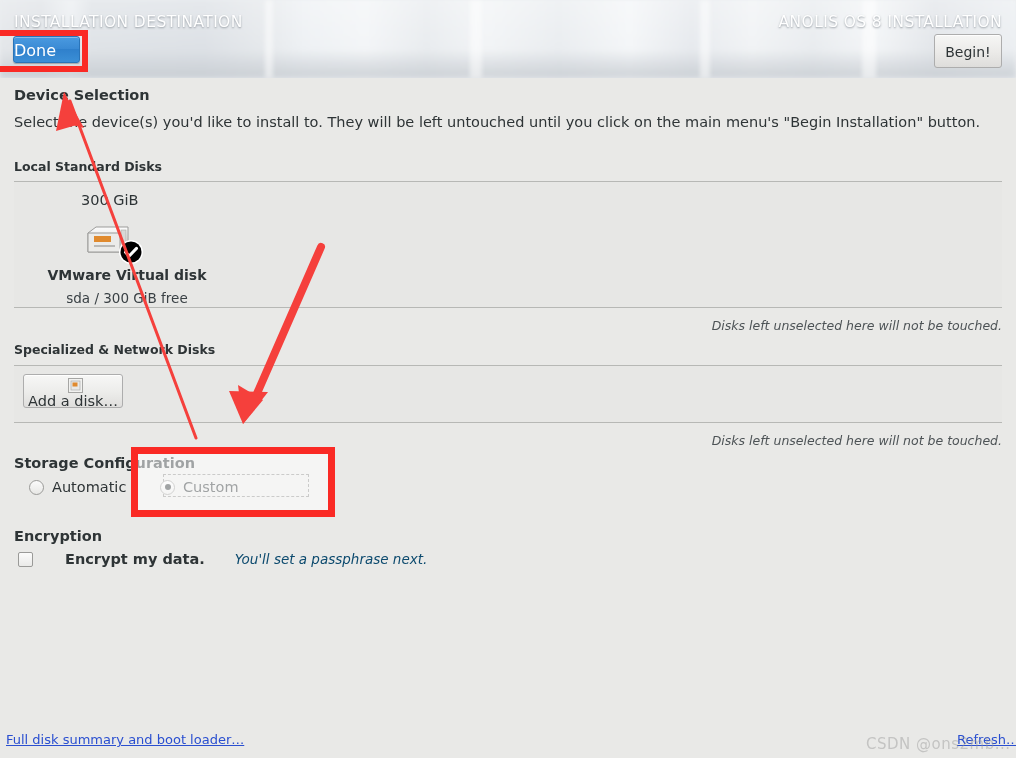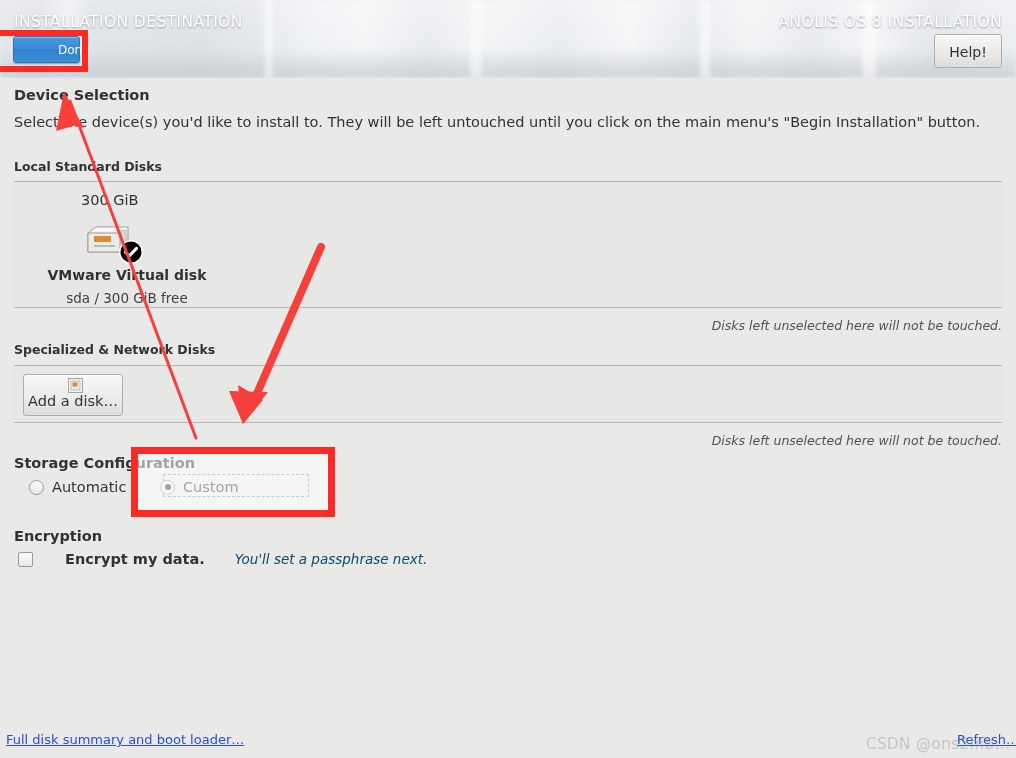--- a/index.html
+++ b/index.html
@@ -73,26 +73,25 @@
   }
   .done-button {
     position: absolute;
     left: 13px; top: 36px;
     width: 67px; height: 27px;
     border: 1px solid #2a74b8;
     border-radius: 3px;
     background: linear-gradient(180deg, #4a9ae0 0%, #3a8ad4 48%, #2f80cc 50%, #3b8fd6 100%);
     box-shadow: inset 0 1px 0 rgba(255,255,255,0.35), 0 1px 1px rgba(0,0,0,0.25);
     color: #ffffff;
-    font-size: 12px;
+    font-size: 16px;
     line-height: 27px;
     text-align: left;
     cursor: pointer;
     box-sizing: border-box;
-    padding-left: 44px;
   }
   .kbd-field {
     position: absolute;
     left: 796px; top: 39px;
     width: 112px; height: 29px;
     background: #fbfbfb;
     box-sizing: border-box;
     display: flex;
     align-items: center;
     padding-left: 8px;
@@ -212,21 +211,21 @@
     left: 14px; top: 287px;
     width: 988px; height: 58px;
     border-top: 1px solid #b7b8b5;
     border-bottom: 1px solid #b7b8b5;
     background: #e7e7e5;
     box-sizing: border-box;
   }
   .add-disk-button {
     position: absolute;
     left: 9px; top: 8px;
-    width: 100px; height: 42px;
+    width: 100px; height: 34px;
     border: 1px solid #adadad;
     border-radius: 3px;
     background: linear-gradient(180deg, #f7f7f6 0%, #ececea 55%, #dfdedc 100%);
     box-shadow: inset 0 1px 0 rgba(255,255,255,0.9);
     box-sizing: border-box;
     cursor: pointer;
   }
   .add-disk-icon {
     position: absolute;
     left: 44px; top: 3px;
@@ -353,21 +352,21 @@
   <div class="header-streak" style="left:470px;top:0;width:12px;height:78px;"></div>
   <div class="header-streak" style="left:700px;top:0;width:10px;height:78px;"></div>
   <div class="header-streak" style="left:862px;top:0;width:14px;height:78px;"></div>
 
   <div class="header-title-left">INSTALLATION DESTINATION</div>
   <div class="header-title-right">ANOLIS OS 8 INSTALLATION</div>
 
   <div class="done-button">Done</div>
 
 
-  <div class="help-button">Help!</div>
+  <div class="help-button">Begin!</div>
 </div>
 
 <div class="content">
 
   <div class="h-section" style="left:14px; top:9px;">Device Selection</div>
   <div class="t-body" style="left:14px; top:36px;">Select the device(s) you'd like to install to.  They will be left untouched until you click on the main menu's "Begin Installation" button.</div>
 
   <div class="t-small-bold" style="left:14px; top:81px;">Local Standard Disks</div>
 
   <div class="disk-frame">

